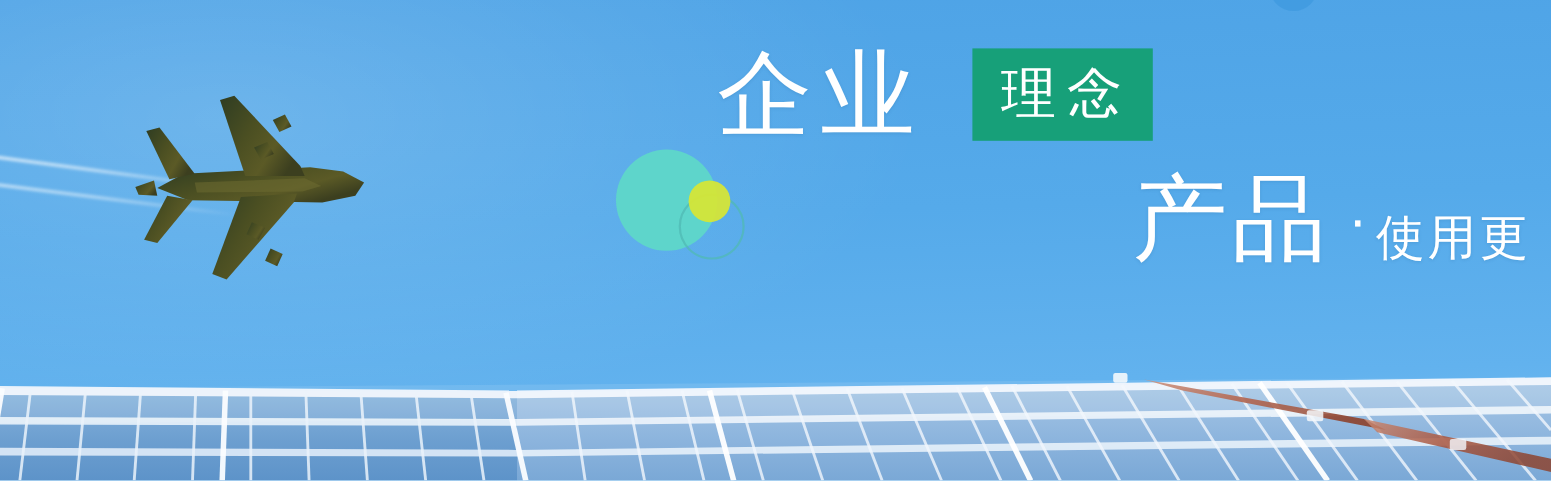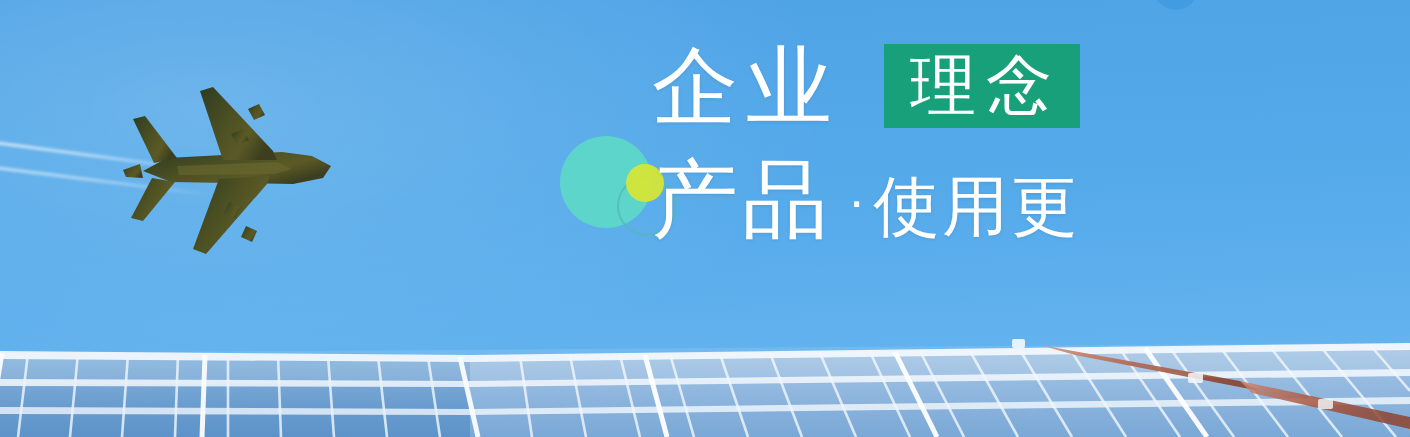--- a/index.html
+++ b/index.html
@@ -114,37 +114,38 @@
   .tag-box {
     display: inline-flex;
     align-items: center;
     justify-content: center;
     margin-left: 44px;
     padding: 10px 18px 12px 26px;
     background: #17a079;
     height: 84px;
     box-sizing: border-box;
   }
-  .tag-box .cn-big { letter-spacing: 10px; font-size: 66px; text-shadow: none; text-align: center; }
+  .tag-box .cn-big { letter-spacing: 10px; font-size: 50px; text-shadow: none; text-align: center; }
 
   .line-2 {
     display: flex;
     align-items: flex-end;
     height: 96px;
     margin-top: 8px;
+    justify-content: flex-end;
   }
   .dot-sep {
     color: #ffffff;
     font-size: 52px;
     line-height: 1;
     padding: 0 8px 16px 16px;
   }
   .cn-mid {
     color: #ffffff;
-    font-size: 66px;
+    font-size: 44px;
     line-height: 1;
     letter-spacing: 3px;
     font-weight: 400;
     white-space: nowrap;
     padding-bottom: 3px;
     text-shadow: 0 1px 3px rgba(30,90,140,0.18);
   }
   .line-2 .cn-big { letter-spacing: 4px; }
 
   .subtitle {

